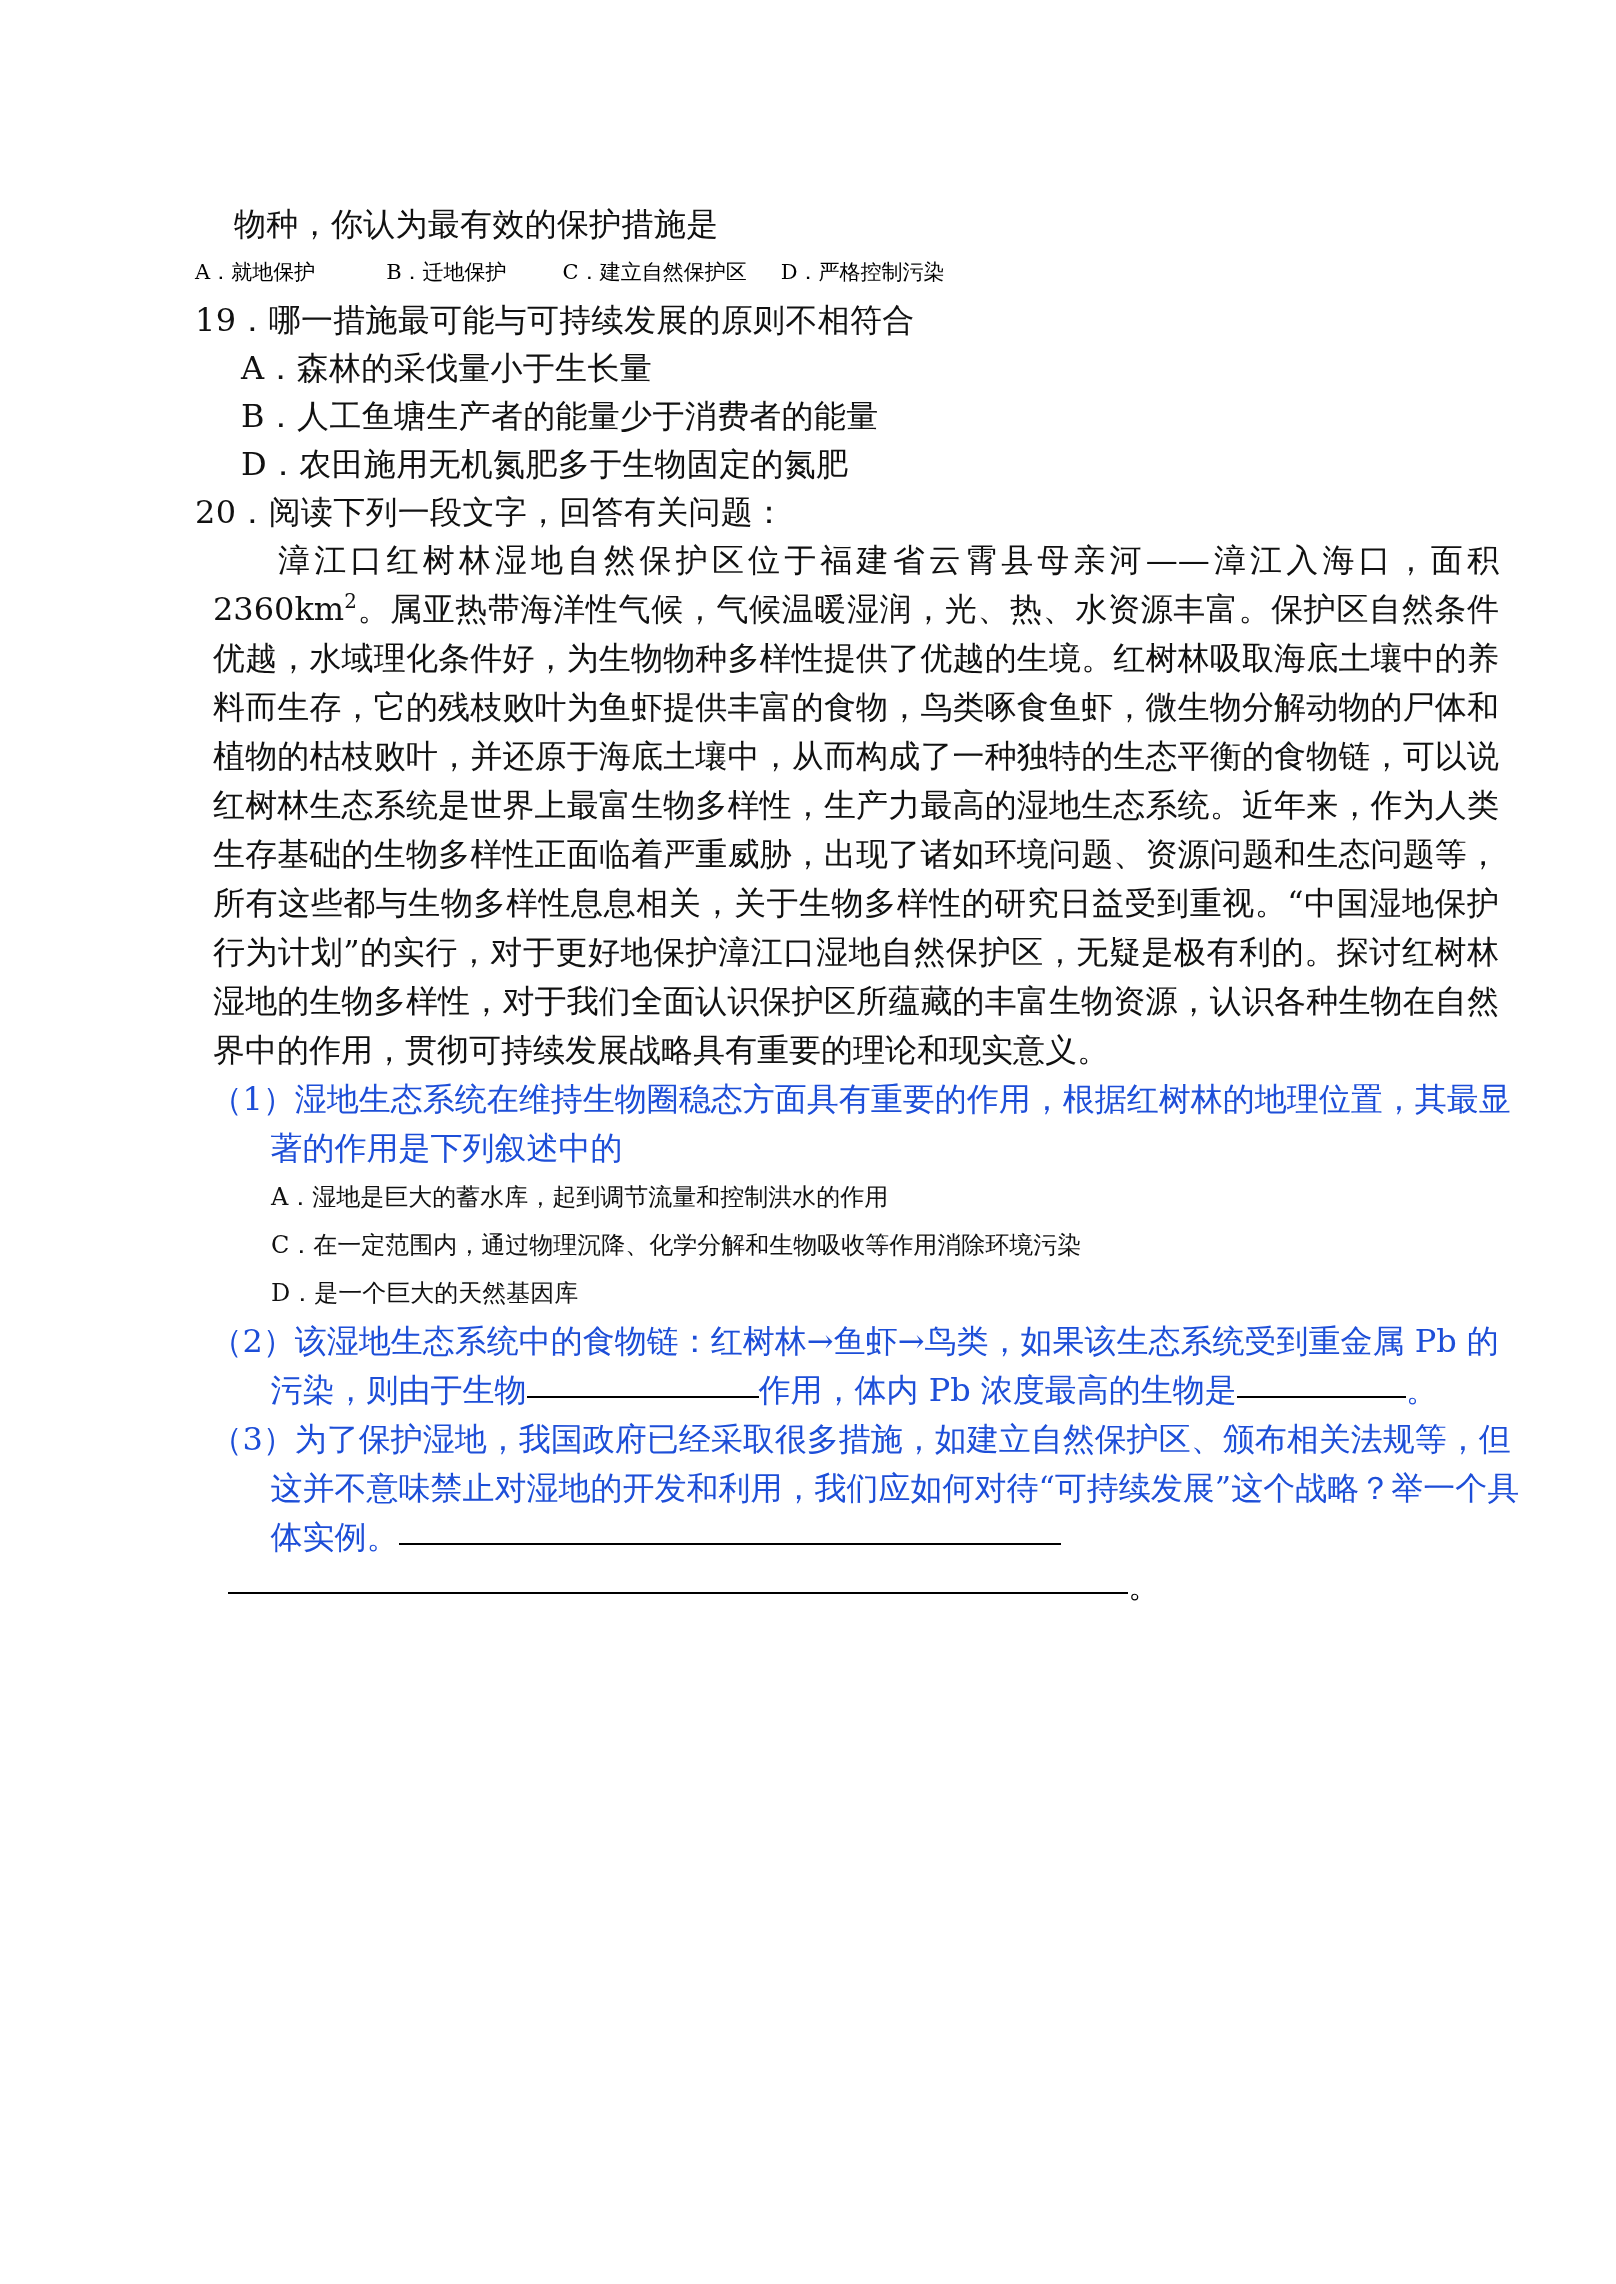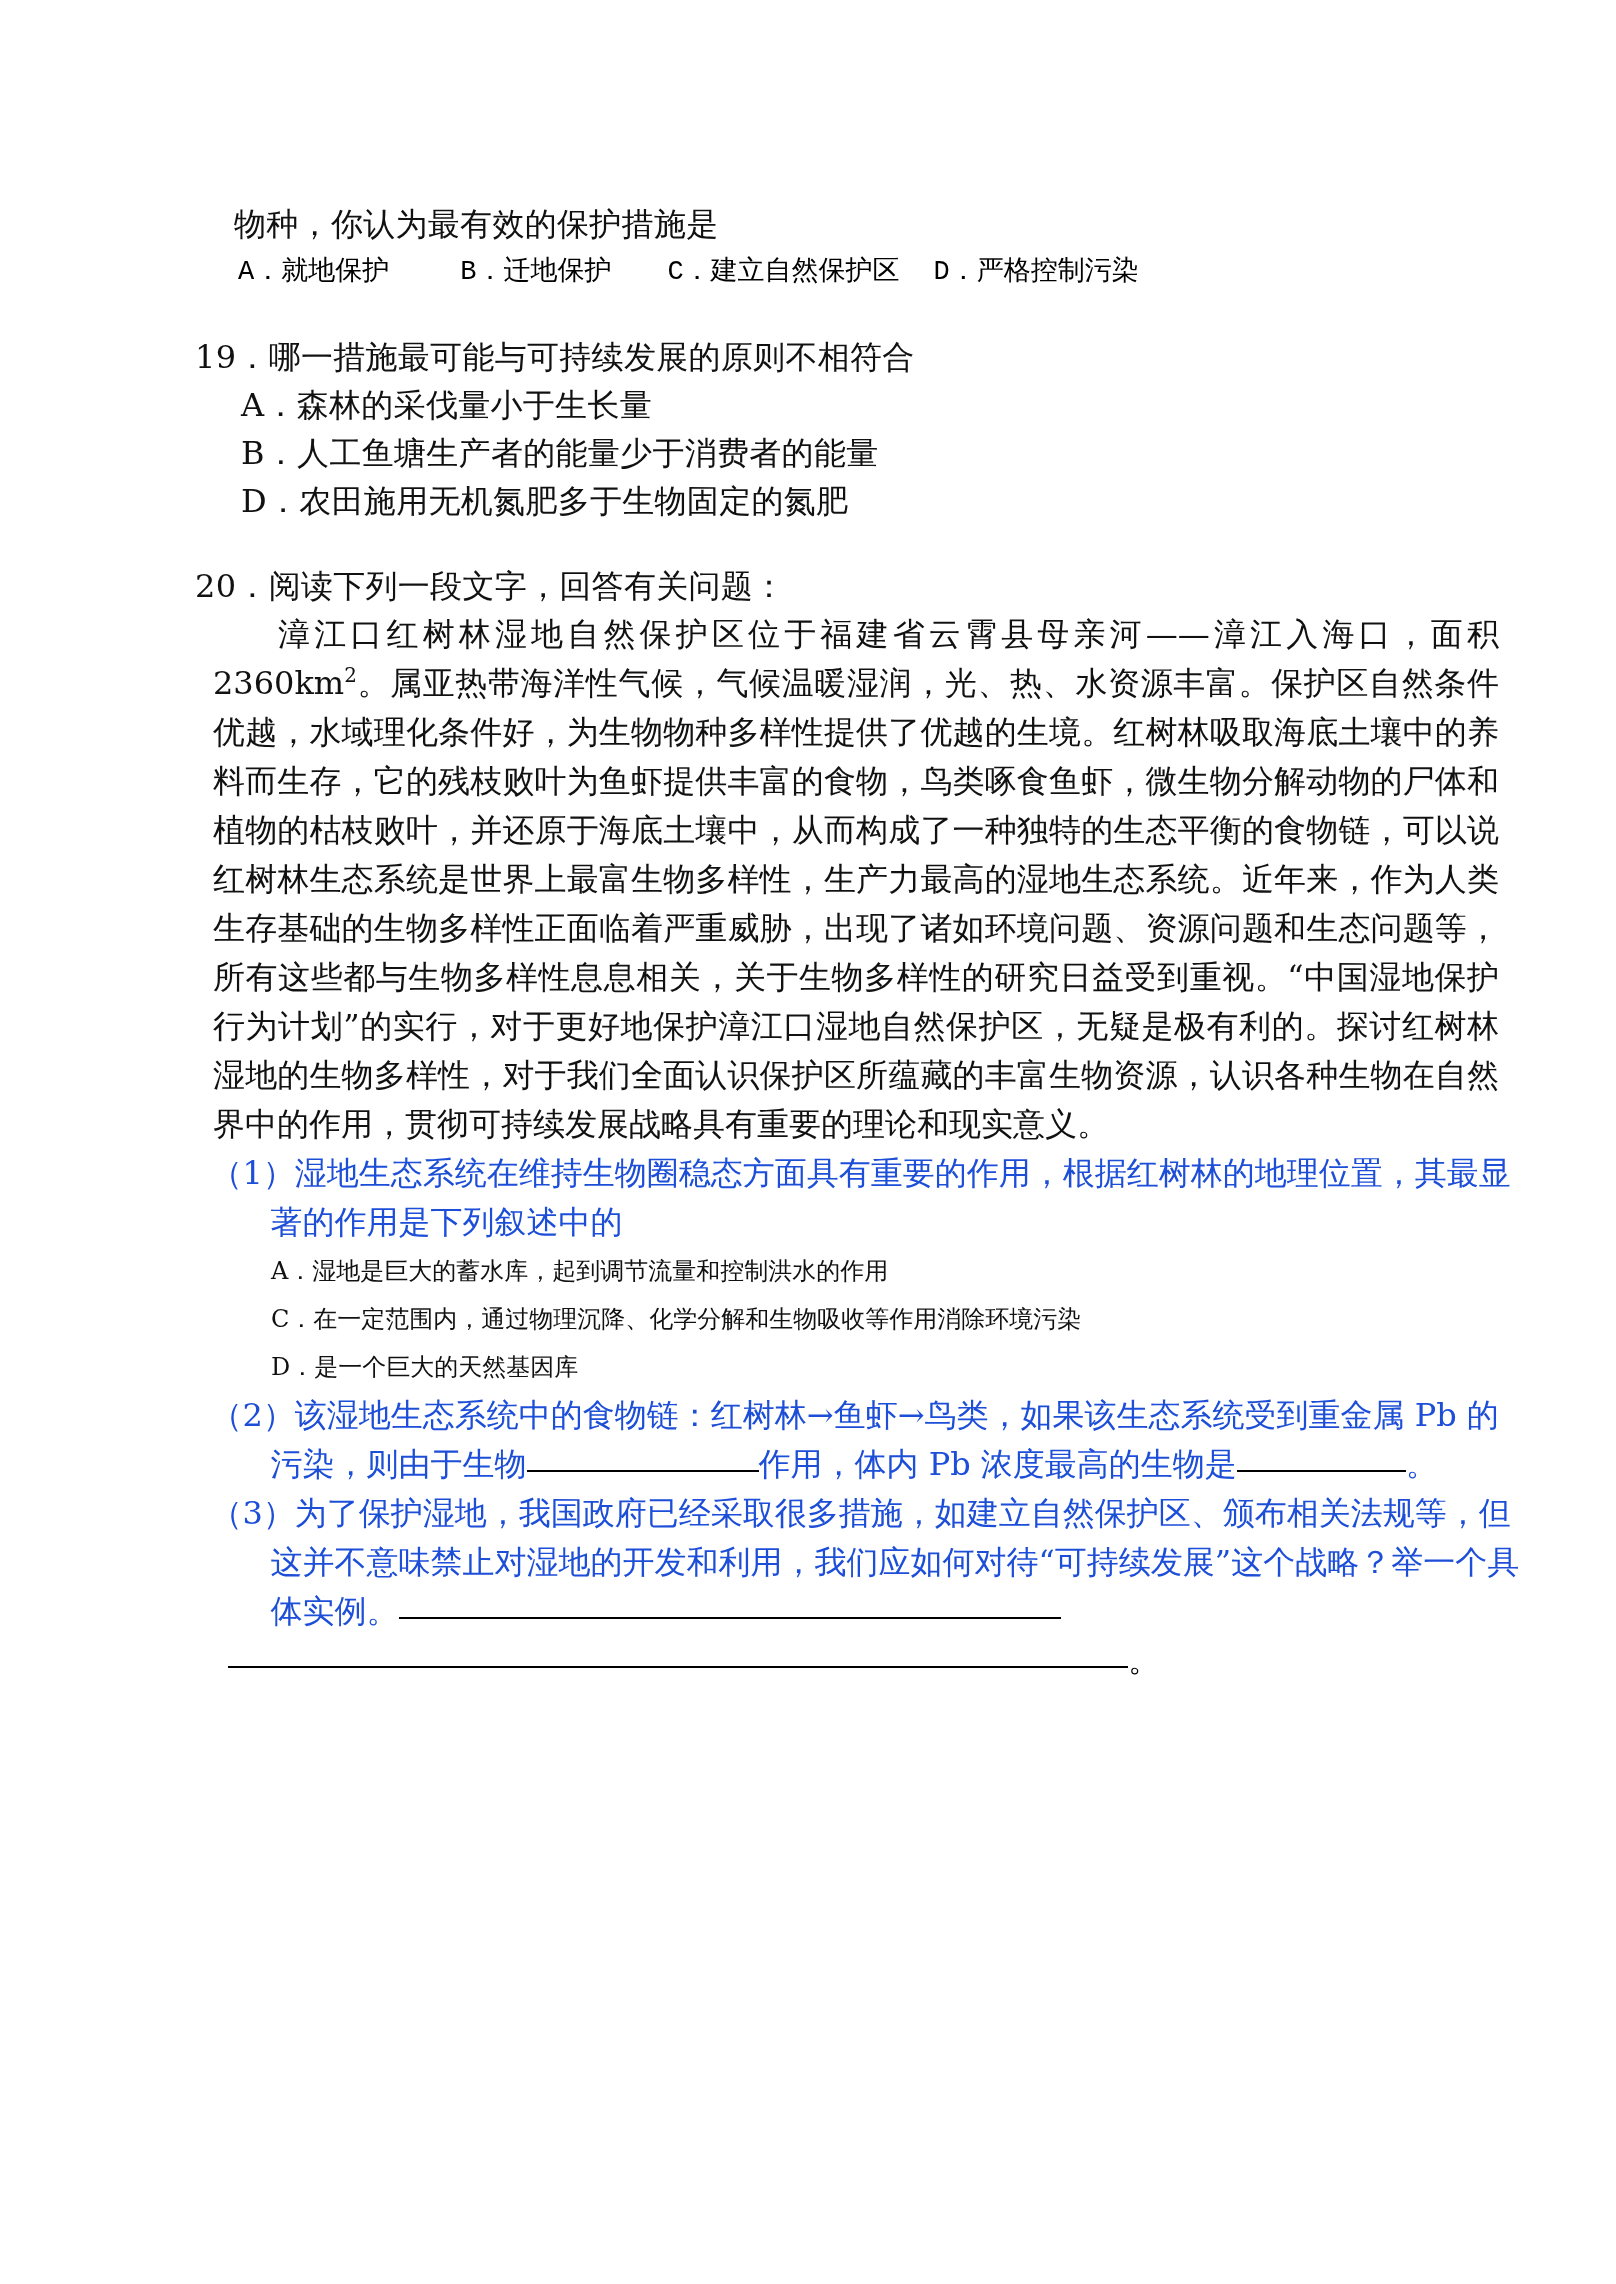--- a/index.html
+++ b/index.html
@@ -35,30 +35,28 @@
   
   .line {
     font-size: 32px;
     line-height: 48px;
     letter-spacing: 0.3px;
     white-space: nowrap;
     color: #111;
   }
 
   
-  .ind-0  { margin-left: 0px; margin-top: 37px; }
+  .ind-0  { margin-left: 0px; }
   .ind-1  { margin-left: 39px; }
   .ind-3  { margin-left: 46px; }
 
   .opt-row {
-    font-size: 27px;
+    font-size: 21px;
     line-height: 48px;
     white-space: nowrap;
-    margin-left: 43px;
-    font-family: Liberation Mono, monospace;
   }
   .opt-row .opt {
     display: inline-block;
   }
   .gap-a { display:inline-block; width: 71px; }
   .gap-b { display:inline-block; width: 56px; }
   .gap-c { display:inline-block; width: 34px; }
 
   .qnum {
     display: inline-block;

